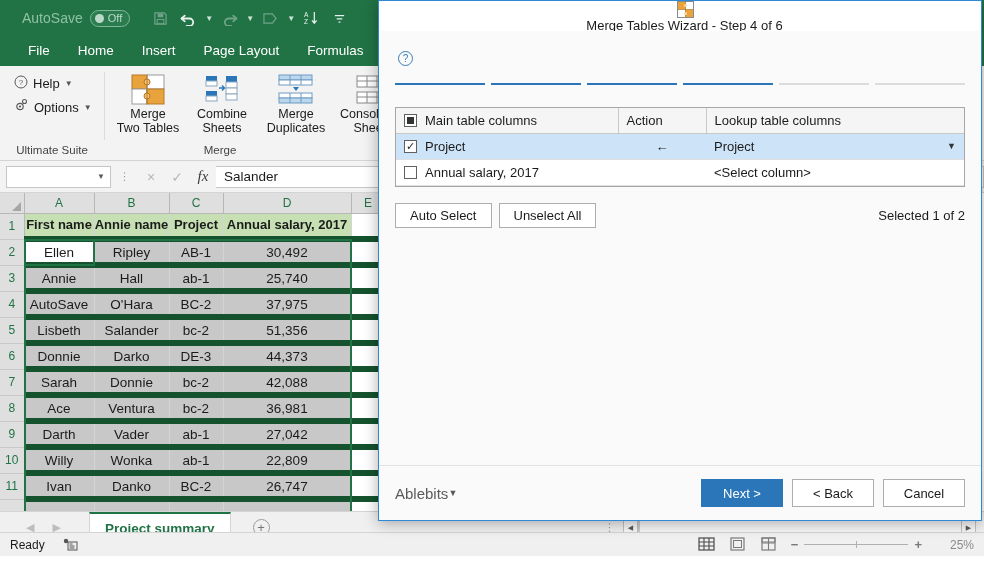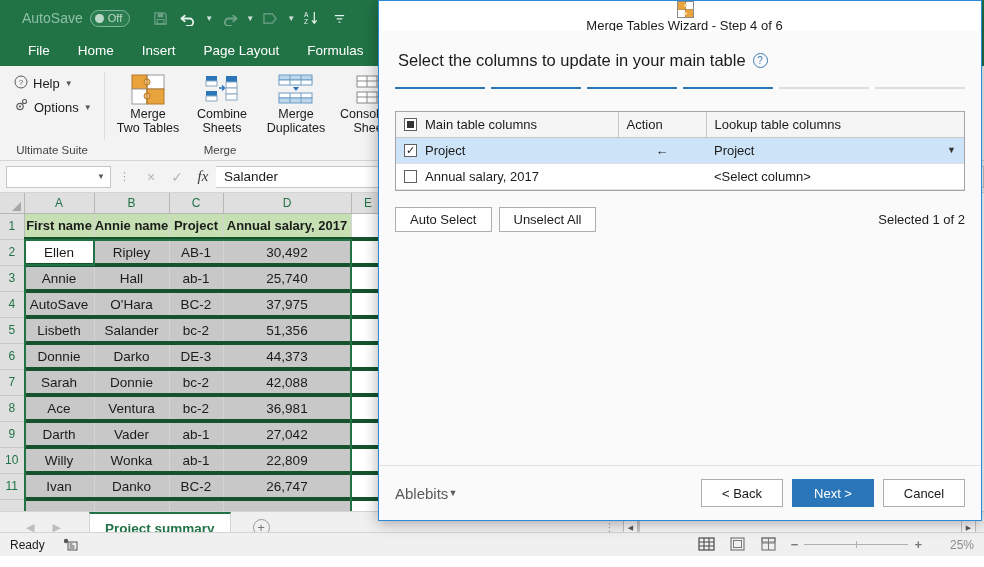--- a/index.html
+++ b/index.html
@@ -125,21 +125,21 @@
     text-align: center; font-weight: normal;
     border-right: 1px solid #b7b7b7; border-bottom: 1px solid #b7b7b7;
   }
   .rowhead {
     width: 24px; background: #dfdfdf; color: #217346; font-size: 12px;
     text-align: center; font-weight: normal;
     border-right: 1px solid #b7b7b7; border-bottom: 1px solid #c8c8c8;
   }
   .cell {
     height: 26px; font-size: 13.5px; color: #1b1b1b;
-    border-right: 1px solid #d4d4d4; border-bottom: 4px solid #14532d;
+    border-right: 1px solid #d4d4d4; border-bottom: 6px solid #14532d;
     text-align: center; background: #ffffff; overflow: hidden;
     white-space: nowrap;
   }
   .cell.hdr { background: #c6e0b4; font-weight: bold; font-size: 13px; }
   .cell.sel { background: #c8c8c8; }
   .cell.active { background: #ffffff; }
   .cell.empty { background: #ffffff; }
   
   .sel-outline {
     position: absolute; border: 2px solid #217346; pointer-events: none;
@@ -669,21 +669,20 @@
           <circle cx="8.5" cy="12.5" r="1.6" fill="#f6d7a5"></circle>
         </svg>
       </span>
       <span class="dlg-title-text">Merge Tables Wizard - Step 4 of 6</span>
       <span class="dlg-close">✕</span>
     </div>
 
     <div class="dlg-body">
 
       <div class="dlg-heading">
-        <span>Select the columns to update in your main table</span>
         <span class="help-circle">?</span>
       </div>
 
       <div class="steps">
         <span class="step done"></span>
         <span class="step done"></span>
         <span class="step done"></span>
         <span class="step done"></span>
         <span class="step"></span>
         <span class="step"></span>
@@ -742,22 +741,22 @@
         <button class="btn">Unselect All</button>
         <span class="selected-count">Selected 1 of 2</span>
       </div>
 
       <div class="dlg-footer">
         <span class="ablebits">
           <span>Ablebits</span>
           <span class="ab-caret">▼</span>
         </span>
         <span class="foot-btns">
+          <button class="fbtn-w primary">Next &gt;</button>
           <button class="fbtn-w">&lt; Back</button>
-          <button class="fbtn-w primary">Next &gt;</button>
           <button class="fbtn-w">Cancel</button>
         </span>
       </div>
 
     </div>
   </div>
 
 </div>
 
 </body></html>

